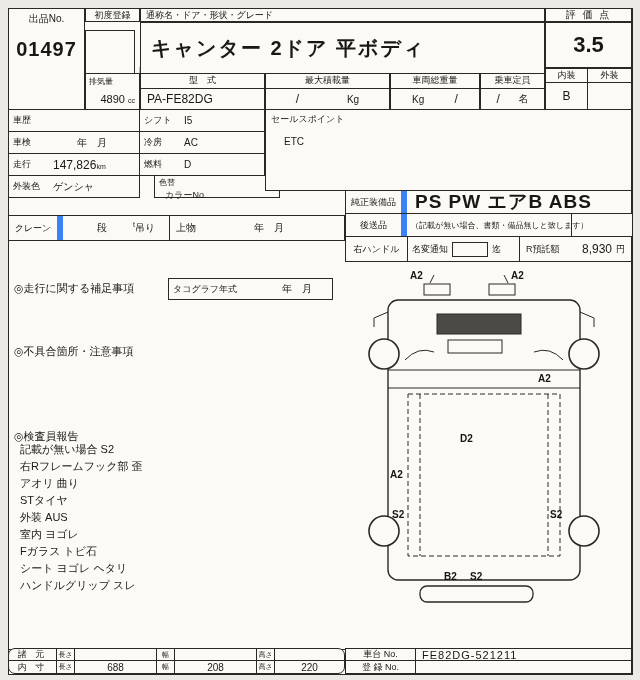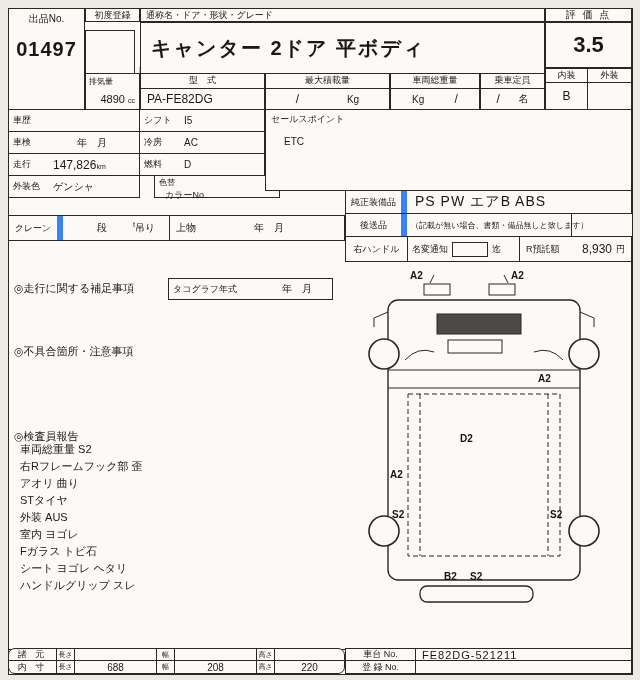--- a/index.html
+++ b/index.html
@@ -138,21 +138,21 @@
     <div class="sm" style="padding:1px 0 0 10px;">カラーNo.</div>
   </div>
 
   <div class="cell" style="left:265px;top:109px;width:367px;height:82px;">
     <div class="sm" style="position:absolute;top:3px;left:5px;">セールスポイント</div>
     <div class="md" style="position:absolute;top:26px;left:18px;">ETC</div>
   </div>
 
   <div class="cell flex" style="left:345px;top:190px;width:287px;height:24px;">
     <div class="sublabelbox" style="width:55px;">純正装備品</div>
-    <div style="font-size:14px;font-weight:normal;padding-left:8px;letter-spacing:1px;">PS PW エアB ABS</div>
+    <div style="font-size:19px;font-weight:bold;padding-left:8px;letter-spacing:1px;">PS PW エアB ABS</div>
   </div>
 
   <div class="cell flex" style="left:345px;top:213px;width:227px;height:24px;">
     <div class="sublabelbox" style="width:55px;">後送品</div>
     <div class="xs" style="padding-left:4px;white-space:nowrap;">（記載が無い場合、書類・備品無しと致します）</div>
   </div>
 
   <div class="cell flex" style="left:8px;top:215px;width:337px;height:26px;">
     <div class="sublabelbox" style="width:48px;">クレーン</div>
     <div class="flex" style="width:106px;height:100%;font-size:10px;">
@@ -181,21 +181,21 @@
 
   <div class="cell flex" style="left:168px;top:278px;width:165px;height:22px;">
     <span class="sm" style="padding-left:4px;">タコグラフ年式</span>
     <span class="md" style="margin-left:auto;margin-right:20px;">年　月</span>
   </div>
 
   <div class="note-title" style="left:14px;top:344px;">◎不具合箇所・注意事項</div>
   <div class="note-title" style="left:14px;top:429px;">◎検査員報告</div>
 
   <div style="position:absolute;left:20px;top:441px;">
-    <div class="insp-line">車両総重量 S2</div>
+    <div class="insp-line">記載が無い場合 S2</div>
     <div class="insp-line">右Rフレームフック部 歪</div>
     <div class="insp-line">アオリ 曲り</div>
     <div class="insp-line">STタイヤ</div>
     <div class="insp-line">外装 AUS</div>
     <div class="insp-line">室内 ヨゴレ</div>
     <div class="insp-line">Fガラス トビ石</div>
     <div class="insp-line">シート ヨゴレ ヘタリ</div>
     <div class="insp-line">ハンドルグリップ スレ</div>
   </div>
 

